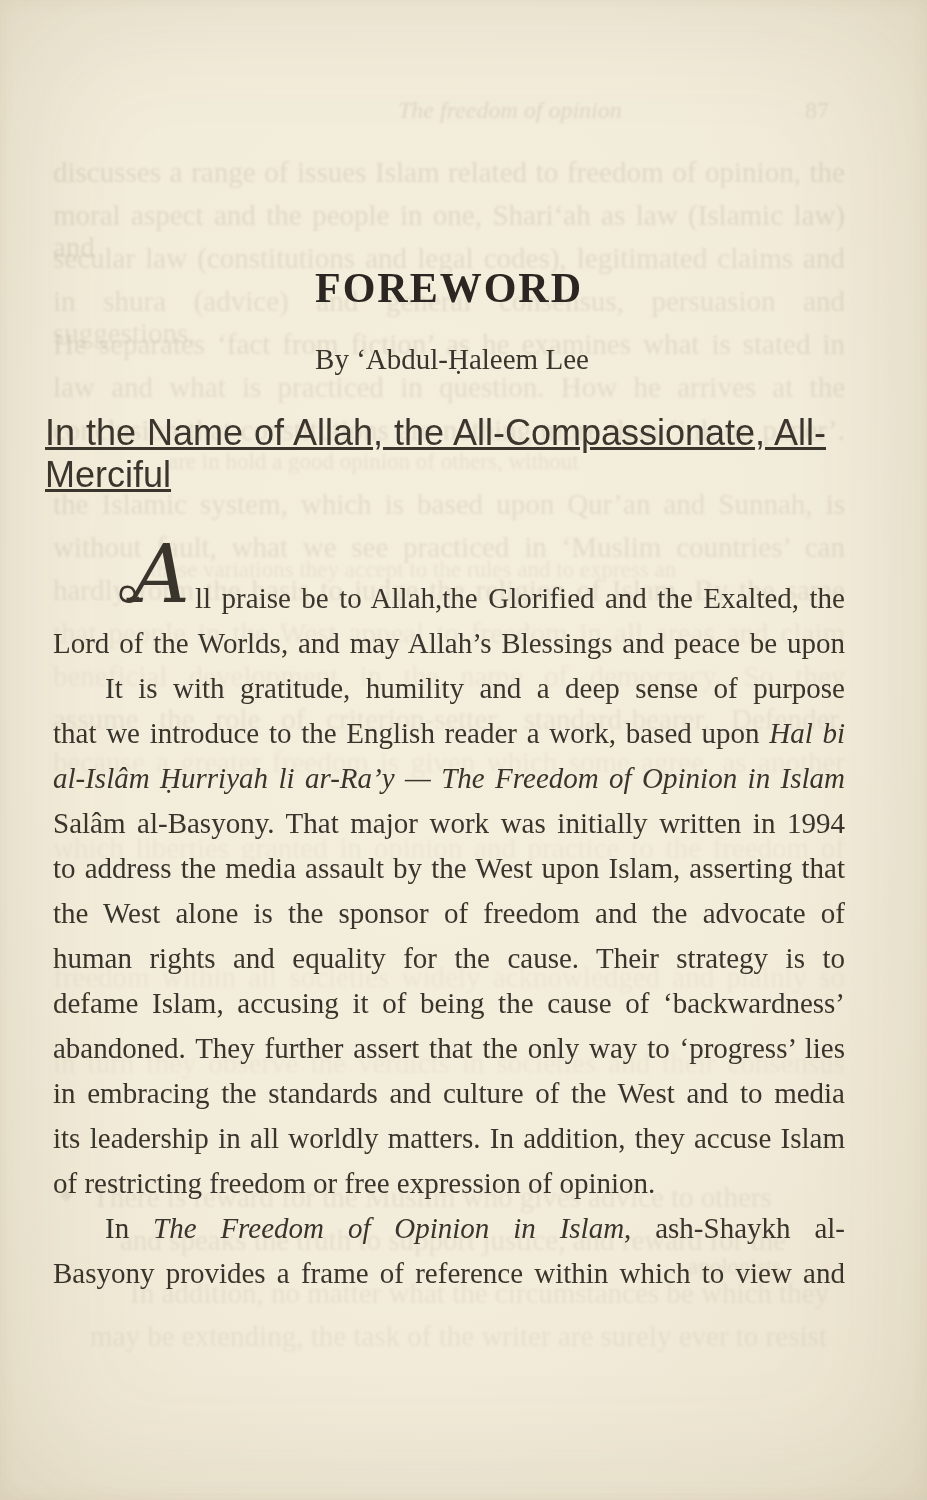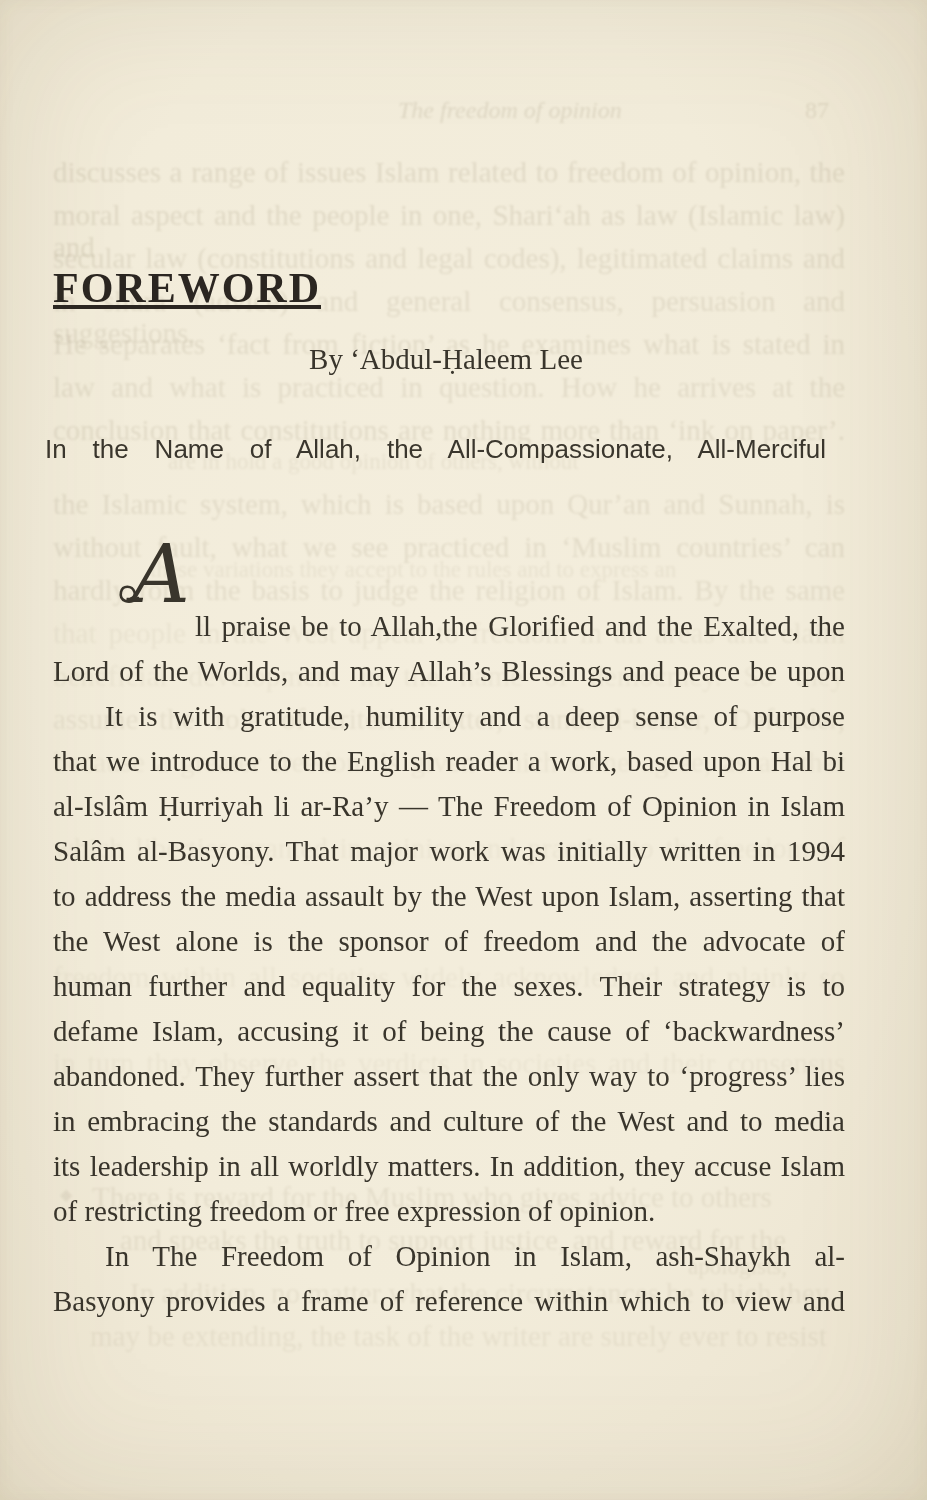--- a/index.html
+++ b/index.html
@@ -21,48 +21,49 @@
     filter: blur(1.3px);
     white-space: nowrap;
     overflow: visible;
   }
   .ghost-line.just { white-space: normal; text-align: justify; text-align-last: justify; text-justify: inter-word; }
   .ghost-line.it { font-style: italic; }
   
   .print-layer { position: absolute; inset: 0; color: var(--ink, #39352c); }
   .page-title {
     position: absolute; top: 264px; left: 53px; width: 792px;
+    text-align: center;
     font-weight: bold;
     font-size: 42px;
     letter-spacing: 2px;
     color: var(--title-ink, #2b2621);
-    text-decoration: underline;
   }
   .byline {
-    position: absolute; top: 343px; left: 50px; width: 792px;
+    position: absolute; top: 343px; left: 56px; width: 792px;
     text-align: center;
     font-size: 29px;
   }
   .bismillah {
-    position: absolute; top: 434px; left: 45px; width: 781px;
+    position: absolute; top: 412px; left: 45px; width: 781px;
     font-family: "Liberation Sans", sans-serif;
-    font-size: 26px;
+    font-size: 36px;
     text-align: justify; text-align-last: justify; text-justify: inter-word;
     color: #3a362d;
+    text-decoration: underline;
   }
   .dropcap-wrap { position: absolute; top: 536px; left: 116px; width: 86px; height: 84px; }
   .body-text { position: absolute; top: 576px; left: 53px; width: 792px; }
   .line {
     font-size: 29px;
     line-height: 45px;
     height: 45px;
     white-space: nowrap;
   }
   .line.just { white-space: normal; text-align: justify; text-align-last: justify; text-justify: inter-word; }
-  .line .it { }
+  .line .it { font-style: italic; }
   .vignette {
     position: absolute; inset: 0; pointer-events: none;
     box-shadow: inset 0 0 140px rgba(118, 98, 58, 0.12), inset 0 0 18px rgba(118, 98, 58, 0.06);
   }
 </style>
 </head>
 <body>
 
 <div class="page" style="--ink: #39352c; --title-ink: #2b2621; --ghost-ink: #8e8266;">
 
@@ -106,31 +107,31 @@
 
     <div class="dropcap-wrap">
       <svg width="86" height="84" viewBox="0 0 86 84">
         <path d="M22 62 c-9 7 -19 3 -17 -6 c1.5 -7 11 -7 13.5 0 c1 3 -1 5.5 -3.5 6.5" fill="none" stroke="#39352c" stroke-width="2.6" stroke-linecap="round"></path>
         <text x="16" y="66" font-family="DejaVu Serif, Liberation Serif, serif" font-style="italic" font-size="80" fill="#39352c">A</text>
       </svg>
     </div>
 
     <div class="body-text">
         <div>
-          <div class="line just" style="padding-left: 142px; margin-top: 28px;"><span>ll praise be to Allah,the Glorified and the Exalted, the</span></div>
+          <div class="line just" style="padding-left: 142px;"><span>ll praise be to Allah,the Glorified and the Exalted, the</span></div>
           <div class="line just"><span>Lord of the Worlds, and may Allah’s Blessings and peace be upon</span></div>
         </div>
         <div>
           <div class="line just" style="padding-left: 52px;"><span>It is with gratitude, humility and a deep sense of purpose</span></div>
           <div class="line just"><span>that we introduce to the English reader a work, based upon </span><span class="it">Hal bi</span></div>
           <div class="line just"><span class="it">al-Islâm Ḥurriyah li ar-Ra’y — The Freedom of Opinion in Islam</span></div>
           <div class="line just"><span>Salâm al-Basyony. That major work was initially written in 1994</span></div>
           <div class="line just"><span>to address the media assault by the West upon Islam, asserting that</span></div>
           <div class="line just"><span>the West alone is the sponsor of freedom and the advocate of</span></div>
-          <div class="line just"><span>human further and equality for the sexes. Their strategy is to</span></div>
+          <div class="line just"><span>human rights and equality for the cause. Their strategy is to</span></div>
           <div class="line just"><span>defame Islam, accusing it of being the cause of ‘backwardness’</span></div>
           <div class="line just"><span>abandoned. They further assert that the only way to ‘progress’ lies</span></div>
           <div class="line just"><span>in embracing the standards and culture of the West and to media</span></div>
           <div class="line just"><span>its leadership in all worldly matters. In addition, they accuse Islam</span></div>
           <div class="line"><span>of restricting freedom or free expression of opinion.</span></div>
         </div>
         <div>
           <div class="line just" style="padding-left: 52px;"><span>In </span><span class="it">The Freedom of Opinion in Islam</span><span>, ash-Shaykh al-</span></div>
           <div class="line just"><span>Basyony provides a frame of reference within which to view and</span></div>
         </div>

